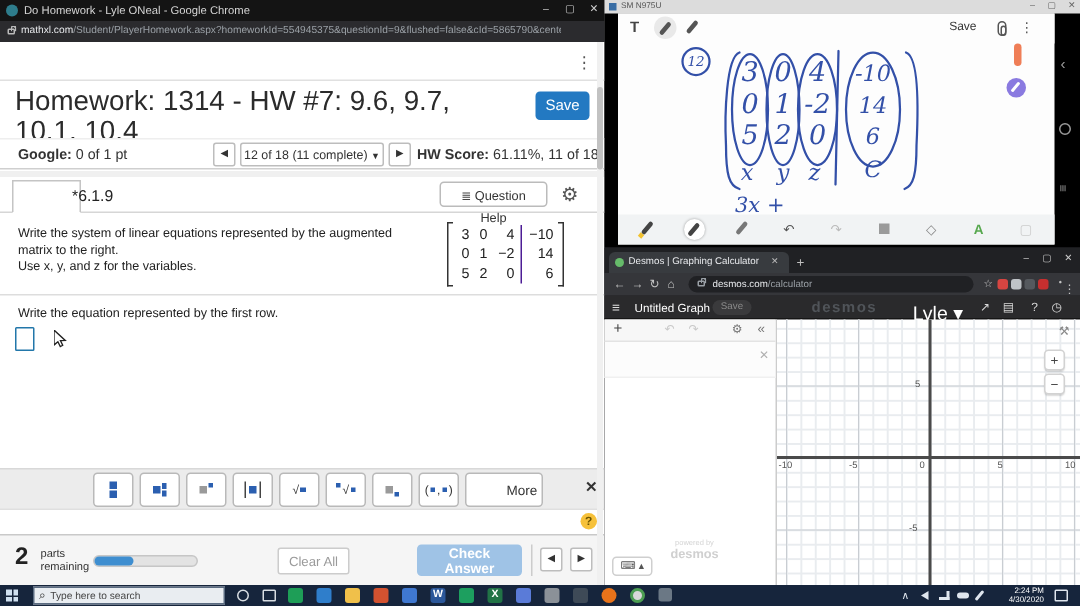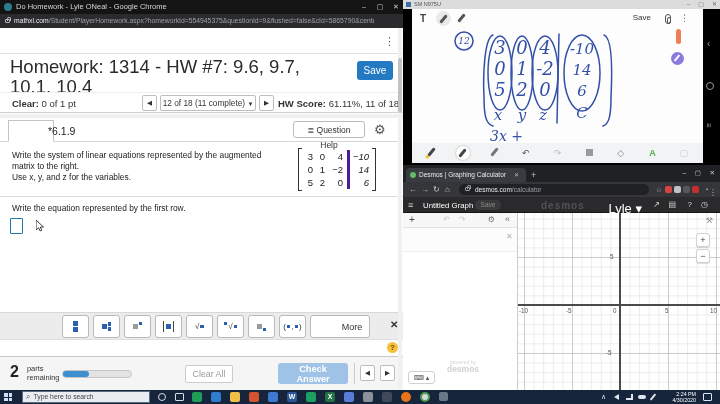--- a/index.html
+++ b/index.html
@@ -40,29 +40,29 @@
   .mx-gear{left:374px;top:4px;font-size:13px;color:#555;}
   .mx-prompt{left:12px;top:150px;width:272px;font-size:8.4px;color:#222;line-height:11px;}
   .matrix{left:298px;top:148px;display:flex;align-items:stretch;font-size:9.5px;color:#222;}
   .mbrak{width:4px;border:1.2px solid #333;}
   .mbrak.l{border-right:none;}
   .mbrak.r{border-left:none;}
   .mcols{display:flex;padding:2px 1px;}
   .mcol{display:flex;flex-direction:column;}
   .mcol div{height:13px;line-height:13px;text-align:right;padding:0 2px;}
   .mcol.c1{width:12px}.mcol.c2{width:12px}.mcol.c3{width:18px}
-  .mcol.aug{width:24px;border-left:3px solid #4c1d95;margin-left:2px;font-style:italic;}
+  .mcol.aug{width:24px;border-left:1px solid #4c1d95;margin-left:2px;}
   .mx-answer-divider{left:0;top:196px;width:403px;height:1px;background:#ddd;}
   .mx-subprompt{left:12px;top:203px;font-size:8.4px;color:#222;}
   .ansbox{left:10px;top:218px;width:13px;height:16px;border:1.6px solid #2277aa;border-radius:1px;background:#fff;}
   .cursor{left:36px;top:220px;}
   .mx-palette{left:0;top:312px;width:403px;height:28px;background:#ececec;border-top:1px solid #d8d8d8;border-bottom:1px solid #dfdfdf;}
   .palrow{left:62px;top:2px;display:flex;gap:4px;}
   .palbtn{width:27px;height:23px;background:#fff;border:1px solid #b9b9b9;border-radius:3px;display:flex;align-items:center;justify-content:center;gap:1px;padding:0;}
-  .palbtn.more{width:60px;font-size:9px;color:#333;padding-left:24px;}
+  .palbtn.more{width:52px;font-size:9px;color:#333;padding-left:24px;}
   .sq{display:inline-block;width:5px;height:5px;background:#2b5fb0;}
   .sq.s{width:3.5px;height:3.5px;}
   .sq.g{background:#9a9a9a;}
   .stack{display:inline-flex;flex-direction:column;gap:1.5px;}
   .pal-txt{font-size:8px;color:#333;}
   .raise{transform:translateY(-3px);} .lower{transform:translateY(3px);}
   .absbars{border-left:1px solid #444;border-right:1px solid #444;padding:0 2px;display:inline-flex;align-items:center;height:11px;}
   .mx-palclose{left:390px;top:6px;font-size:10px;color:#333;font-weight:bold;}
   .mx-instruction{left:0;top:340px;width:403px;height:16px;background:#fff;font-size:8.4px;color:#222;line-height:16px;}
   .instr-text{left:12px;top:0;}
@@ -190,21 +190,21 @@
     <div class="abs mx-urlbar">
       <span class="abs lock"></span>
       <span class="abs mx-url"><b>mathxl.com</b><span>/Student/PlayerHomework.aspx?homeworkId=554945375&amp;questionId=9&amp;flushed=false&amp;cId=5865790&amp;centerwin=yes</span></span>
     </div>
     <div class="abs mx-course">
       <span class="abs kebab" style="right:8px;top:7px">⋮</span>
     </div>
     <h1 class="abs mx-hwtitle" style="margin:0;font-weight:normal">Homework: 1314 - HW #7: 9.6, 9.7, 10.1, 10.4</h1>
     <button class="abs btn-blue mx-save">Save</button>
     <div class="abs mx-scorebar">
-      <span class="abs mx-score"><b>Clear:</b><span> 0 of 1 pt</span></span>
+      <span class="abs mx-score"><b>Google:</b><span> 0 of 1 pt</span></span>
       <button class="abs navbtn mx-prev">◀</button>
       <div class="abs mx-dd"><span>12 of 18 (11 complete)</span> <span class="dd-caret">▼</span></div>
       <button class="abs navbtn mx-next">▶</button>
       <span class="abs mx-hwscore"><b>HW Score:</b><span> 61.11%, 11 of 18...</span></span>
     </div>
     <div class="abs mx-gap"></div>
     <div class="abs mx-qrow">
       <div class="abs mx-qtab">*6.1.9</div>
       <button class="abs mx-qhelp"><span class="hicon">≣</span> <span>Question Help</span></button>
       <span class="abs mx-gear">⚙</span>

